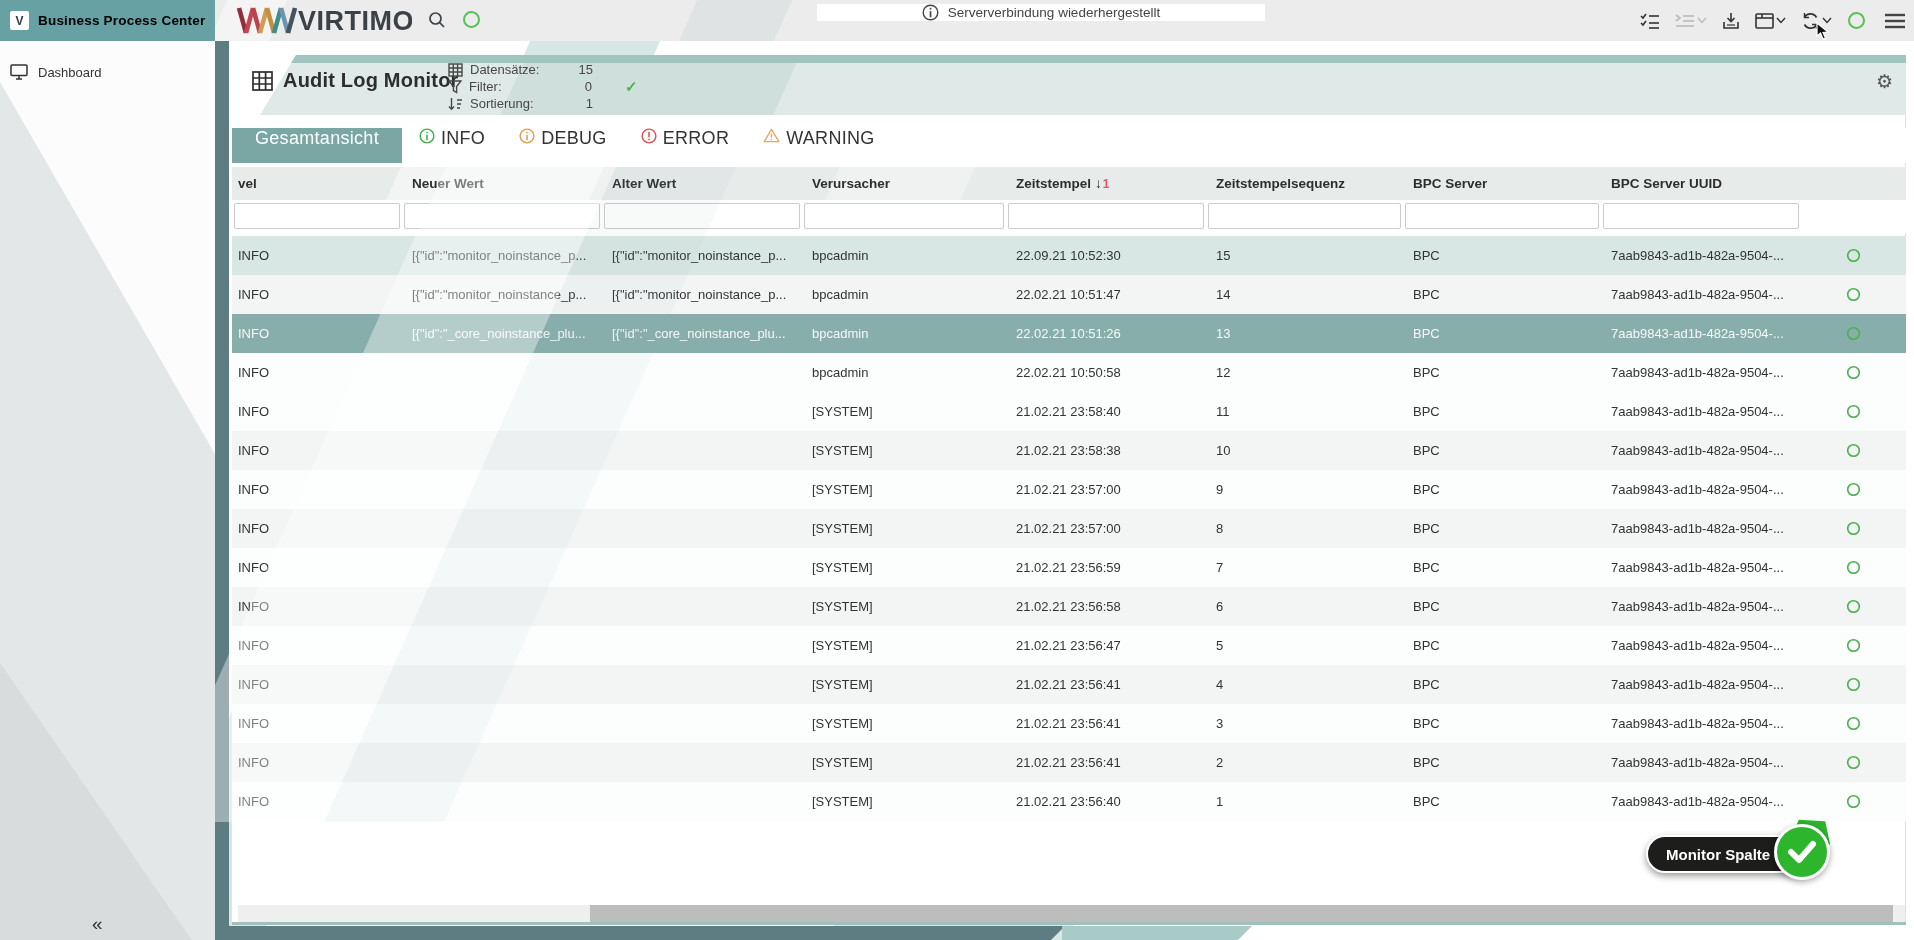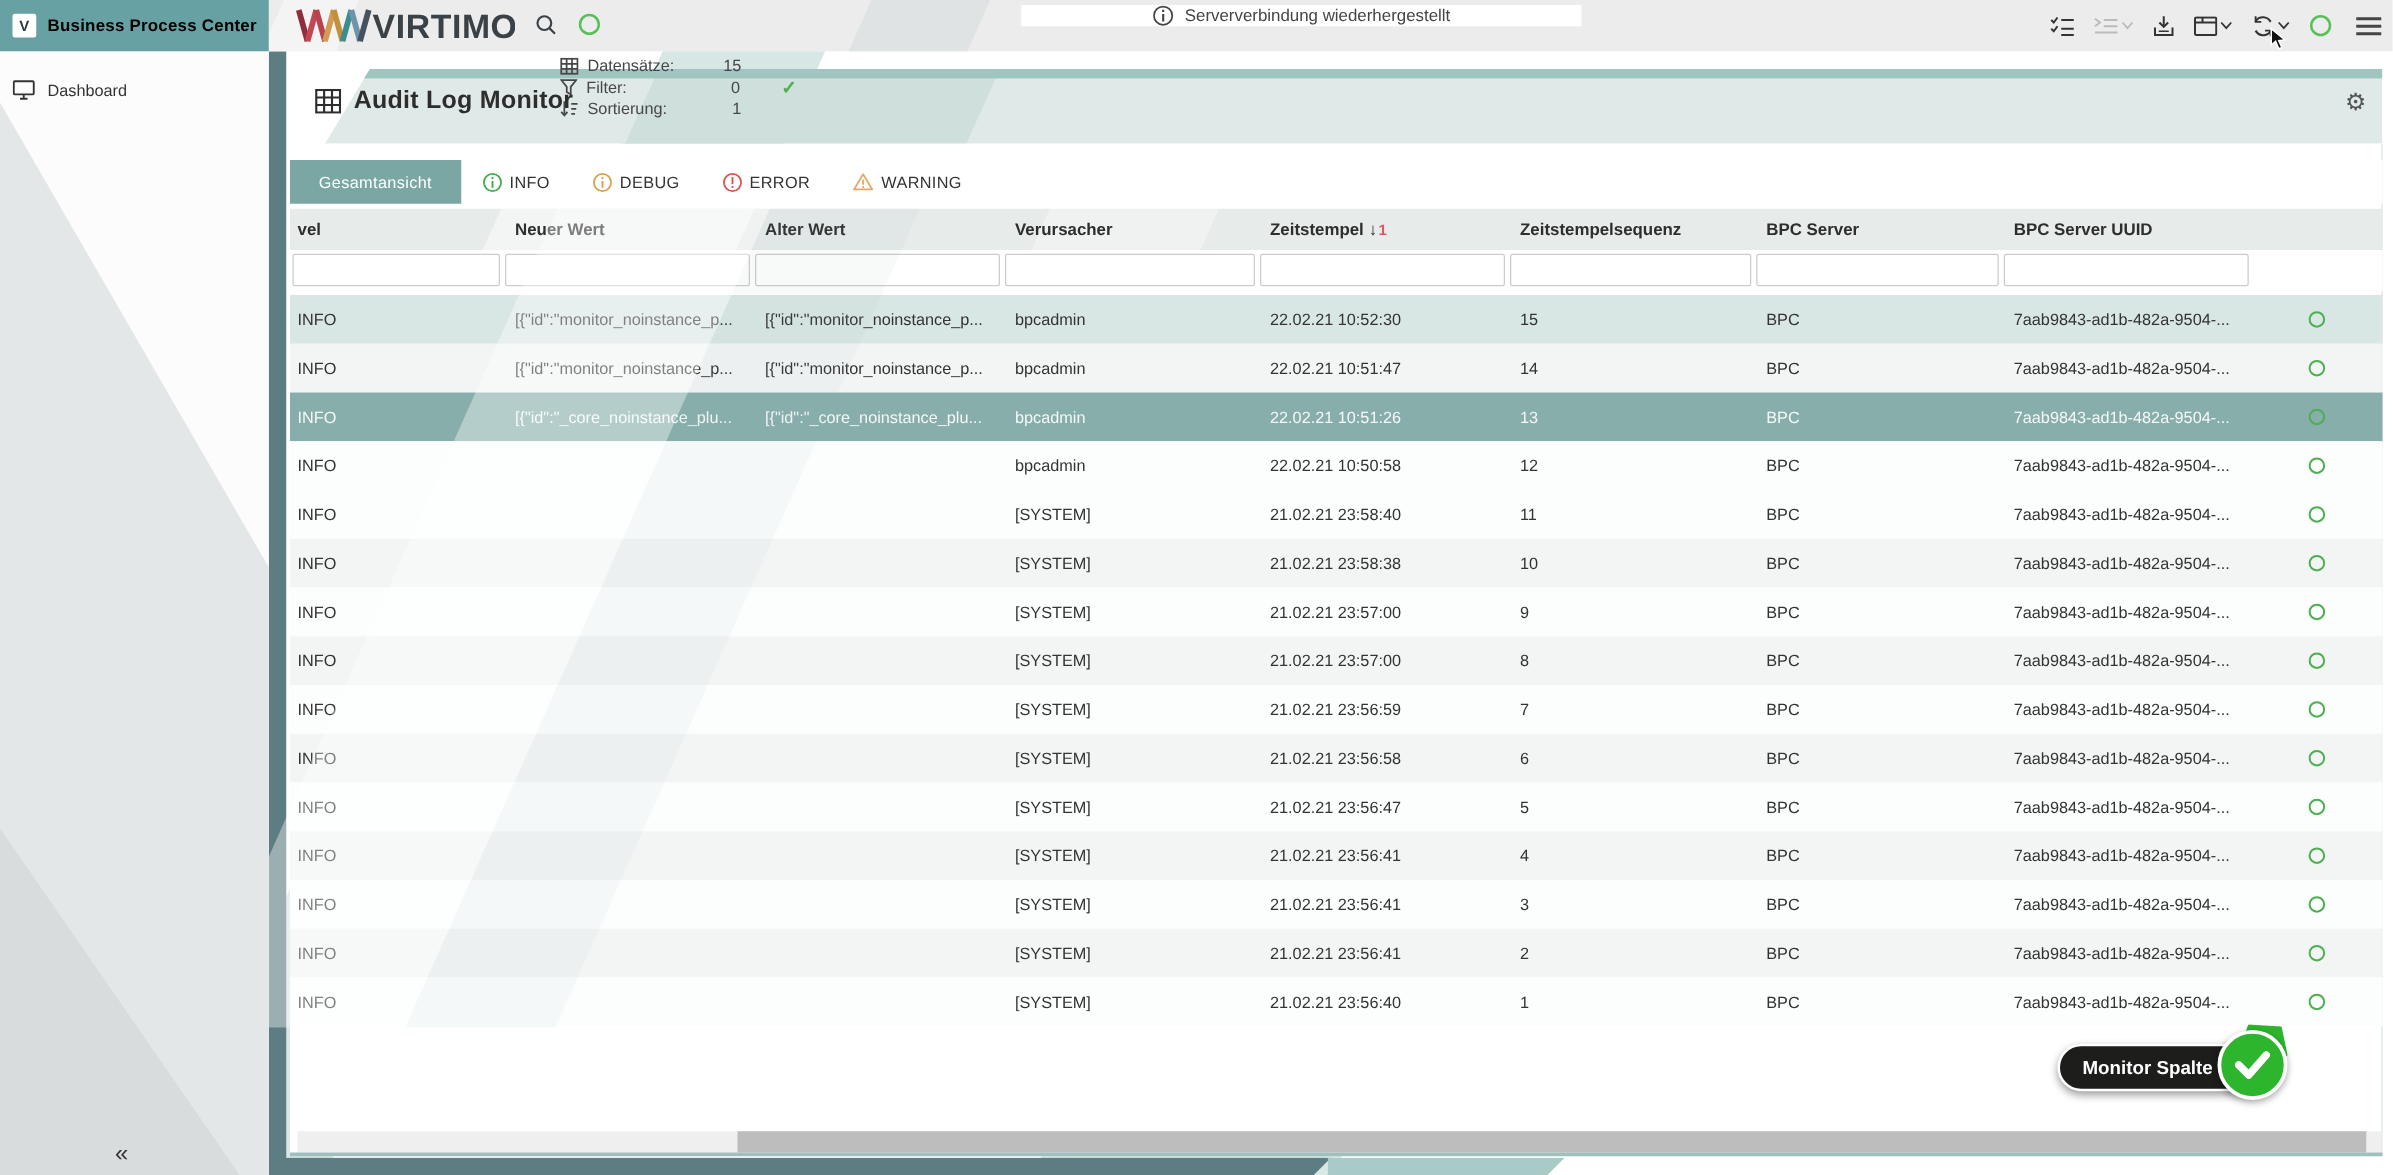--- a/index.html
+++ b/index.html
@@ -55,31 +55,31 @@
   #panel { left:232px; top:115px; width:1674px; height:809px; background:#fff; z-index:5;
     border-right:1px solid #d9e6e4; }
   #hdrband { left:232px; top:55px; width:1674px; height:60px; background:#dfe9e8; z-index:6;
     clip-path:polygon(64px 0, 100% 0, 100% 100%, 28px 100%); }
   #hdrstrip { left:232px; top:55px; width:1674px; height:8px; background:#a0c5c1; z-index:7;
     clip-path:polygon(64px 0, 100% 0, 100% 100%, 59px 100%); }
   #hdrtint { left:500px; top:55px; width:300px; height:60px; background:rgba(160,198,192,.28);
     z-index:6; clip-path:polygon(27px 0, 100% 0, calc(100% - 27px) 100%, 0 100%); }
   #ptitle { left:252px; top:69px; z-index:8; display:flex; align-items:center; gap:10px;
     font-size:20px; color:#2d2d2d; font-weight:bold; letter-spacing:.2px; }
-  #pstats { left:448px; top:44px; z-index:8; font-size:13px; color:#474747; }
+  #pstats { left:448px; top:61px; z-index:8; font-size:13px; color:#474747; }
   #pstats .srow { display:flex; align-items:center; height:17px; gap:7px; }
   #pstats .slab { width:88px; }
   #pstats .sval { width:28px; text-align:right; }
   #pstats .scheck { margin-left:26px; color:#4caf50; font-weight:bold; font-size:15px; }
   #gear { left:1876px; top:70px; z-index:8; font-size:19px; color:#555; cursor:pointer; }
 
   
   #tabs { position:absolute; left:232px; top:128px; width:1674px; height:35px; background:#fff;
     z-index:7; display:flex; align-items:stretch; }
-  .tab { display:flex; align-items:center; gap:6px; padding:0 17px; font-size:13px; color:#333;
+  .tab { display:flex; gap:6px; padding:0 17px; font-size:18px; color:#333;
     cursor:pointer; letter-spacing:.3px; }
   .tab.active { background:#7aa7a4; color:#fff; padding:0 23px; }
 
   
   #thead { position:absolute; left:232px; top:167px; width:1674px; height:33px; z-index:7;
     background:#e7ebea;
     background-image:linear-gradient(114deg, transparent 0 10%, rgba(255,255,255,.5) 10% 22%,
       transparent 22% 36%, rgba(255,255,255,.35) 36% 44%, transparent 44%);
     display:grid; grid-template-columns:170px 200px 200px 204px 200px 197px 198px 200px 1fr;
     align-items:center; font-size:13.5px; color:#2e2e2e; font-weight:bold; }
@@ -374,21 +374,21 @@
     <div><input style=""></div>
     <div><input style=""></div>
     <div></div>
   </div>
 <div id="tbody">
     <div class="trow tinted">
       <div class="tc">INFO</div>
       <div class="tc">[{"id":"monitor_noinstance_p...</div>
       <div class="tc">[{"id":"monitor_noinstance_p...</div>
       <div class="tc">bpcadmin</div>
-      <div class="tc">22.02.21 10:52:30</div>
+      <div class="tc">22.09.21 10:52:30</div>
       <div class="tc">15</div>
       <div class="tc">BPC</div>
       <div class="tc">7aab9843-ad1b-482a-9504-...</div>
       <div class="tc status">
         <svg width="15" height="15" viewBox="0 0 15 15">
           <circle cx="7.5" cy="7.5" r="5.8" stroke="#4caf50" stroke-width="1.6" fill="none"></circle>
         </svg>
       </div>
     </div>
     <div class="trow striped">

